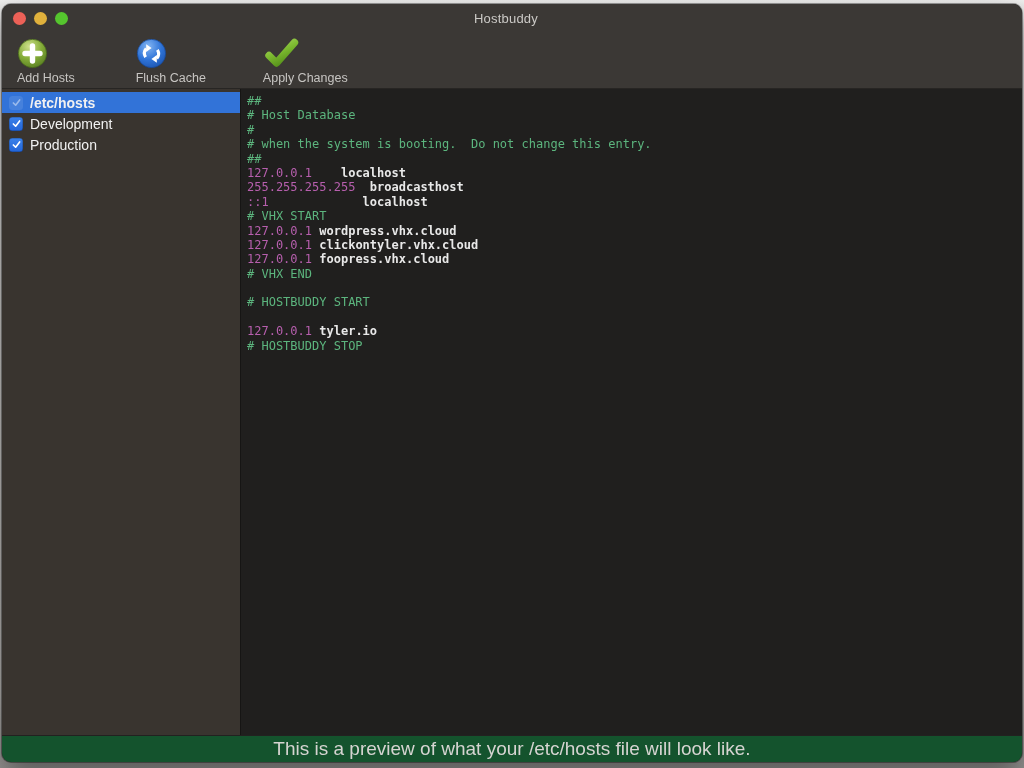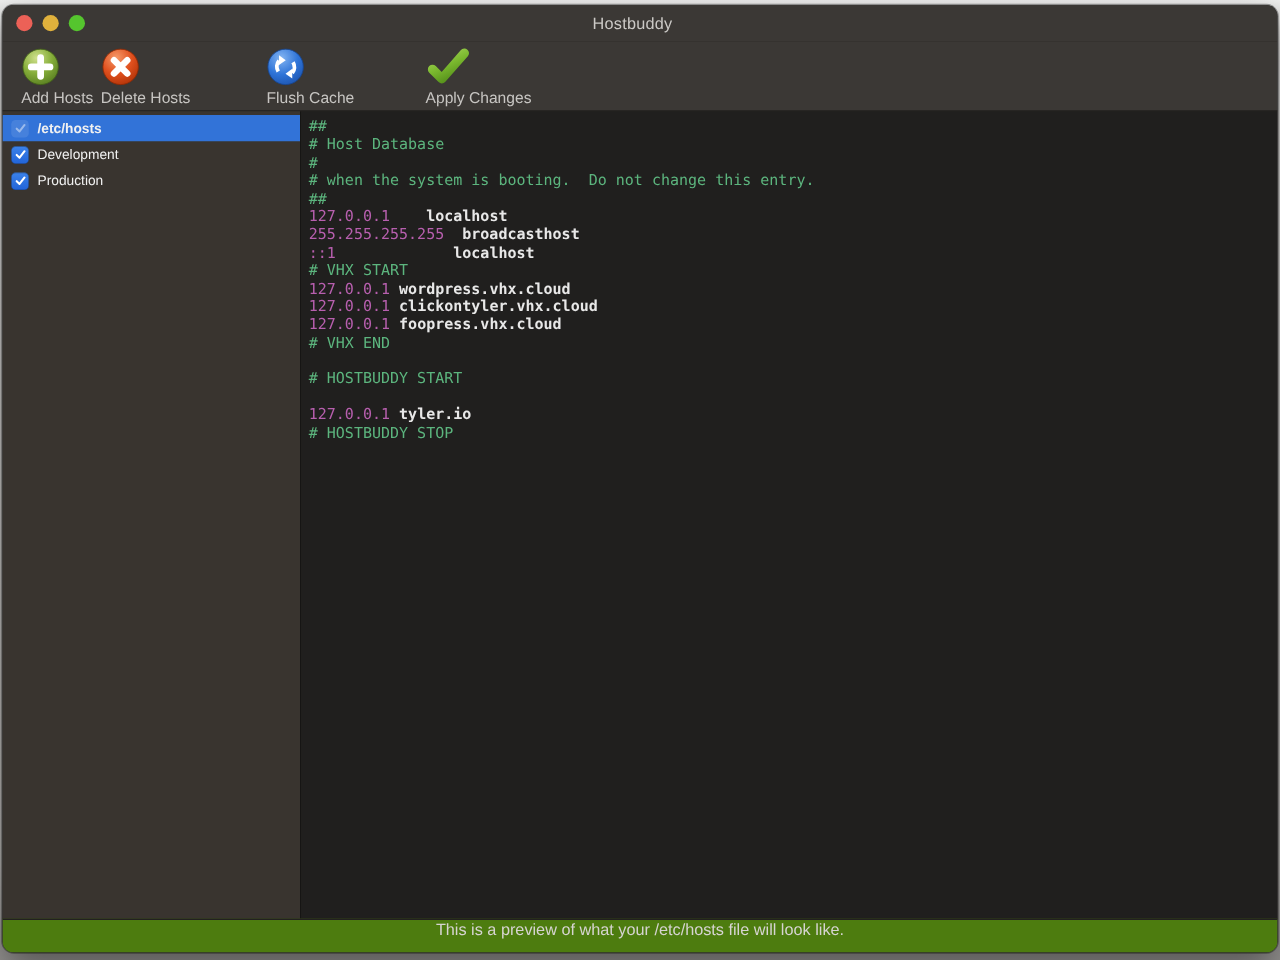--- a/index.html
+++ b/index.html
@@ -30,41 +30,41 @@
     padding:1px 3px; cursor:default; }
   .tb-icon { height:33px; display:flex; align-items:center; justify-content:center; }
   .tb-label { color:#c7c5c2; font-size:12.5px; margin-top:1px; white-space:nowrap; }
   .tb-btn.apply { margin-left:51px; }
   .tb-btn.flush { margin-left:55px; }
   
   .main { flex:1; display:flex; min-height:0; }
   .sidebar { flex:none; width:239px; background:#39342f;
     border-right:1px solid #161514; padding-top:3px; }
   .side-row { height:21px; display:flex; align-items:center;
-    padding-left:7px; gap:7px; color:#f1f1f1; font-size:11px; }
+    padding-left:7px; gap:7px; color:#f1f1f1; font-size:14px; }
   .side-row.selected { background:var(--selection); font-weight:bold; }
   .cbx { width:14px; height:14px; border-radius:3.5px; flex:none;
     background:linear-gradient(180deg,#3b82ea,#2264d8);
     box-shadow:inset 0 0 0 .5px rgba(0,0,0,.35);
     display:flex; align-items:center; justify-content:center; }
   .cbx svg { width:11px; height:11px; }
   .cbx.faded { background:rgba(255,255,255,.10); box-shadow:none; }
   .cbx.faded svg polyline { stroke:rgba(255,255,255,.45); }
   
   .content { flex:1; background:#201f1e; padding:5px 0 0 6px; overflow:hidden;
     font-family:"DejaVu Sans Mono", monospace; font-size:12px; line-height:14.4px; }
   .code-line { white-space:pre; height:14.4px; }
   .seg-comment { color:var(--comment); }
   .seg-ip { color:var(--ip);margin-top:12px; }
   .seg-host { color:var(--host); font-weight:bold; }
   
-  .statusbar { flex:none; height:27px; background:#4d7c0f;
+  .statusbar { flex:none; height:27px; background:#14532d;
     border-top:1px solid #222120;
-    display:flex; align-items:flex-start; justify-content:center;
-    color:#d6d4d1; font-size:13px; }
+    display:flex; align-items:center; justify-content:center;
+    color:#d6d4d1; font-size:19px; }
 </style>
 </head>
 <body>
 
 <div class="window">
 
   <div class="titlebar">
     <div class="traffic">
       <span class="light" style="background: rgb(236, 97, 87);"></span>
       <span class="light" style="background: rgb(224, 177, 60);"></span>
@@ -85,36 +85,20 @@
               <stop offset="100%" stop-color="#597f22"></stop>
             </radialGradient>
           </defs>
           <circle cx="15.5" cy="15.5" r="14.2" fill="url(#gAdd)" stroke="#44611a" stroke-width="0.7"></circle>
           <path d="M15.5 8v15M8 15.5h15" stroke="#ffffff" stroke-width="5.4" stroke-linecap="round"></path>
         </svg>
       </span>
       <span class="tb-label">Add Hosts</span>
     </div>
 
-    <div class="tb-btn">
-      <span class="tb-icon">
-        <svg width="31" height="31" viewBox="0 0 31 31">
-          <defs>
-            <radialGradient id="gDel" cx="38%" cy="25%" r="80%">
-              <stop offset="0%" stop-color="#f59a6a"></stop>
-              <stop offset="55%" stop-color="#e0501e"></stop>
-              <stop offset="100%" stop-color="#b33408"></stop>
-            </radialGradient>
-          </defs>
-          <circle cx="15.5" cy="15.5" r="14.2" fill="url(#gDel)" stroke="#8f2a06" stroke-width="0.7"></circle>
-          <path d="M10.2 10.2l10.6 10.6M20.8 10.2L10.2 20.8" stroke="#ffffff" stroke-width="5.2" stroke-linecap="round"></path>
-        </svg>
-      </span>
-      <span class="tb-label">Delete Hosts</span>
-    </div>
 
     <div class="tb-btn flush">
       <span class="tb-icon">
         <svg width="31" height="31" viewBox="0 0 31 31">
           <defs>
             <radialGradient id="gFlu" cx="38%" cy="25%" r="85%">
               <stop offset="0%" stop-color="#83b5f2"></stop>
               <stop offset="55%" stop-color="#2f74d8"></stop>
               <stop offset="100%" stop-color="#1b52ad"></stop>
             </radialGradient>

